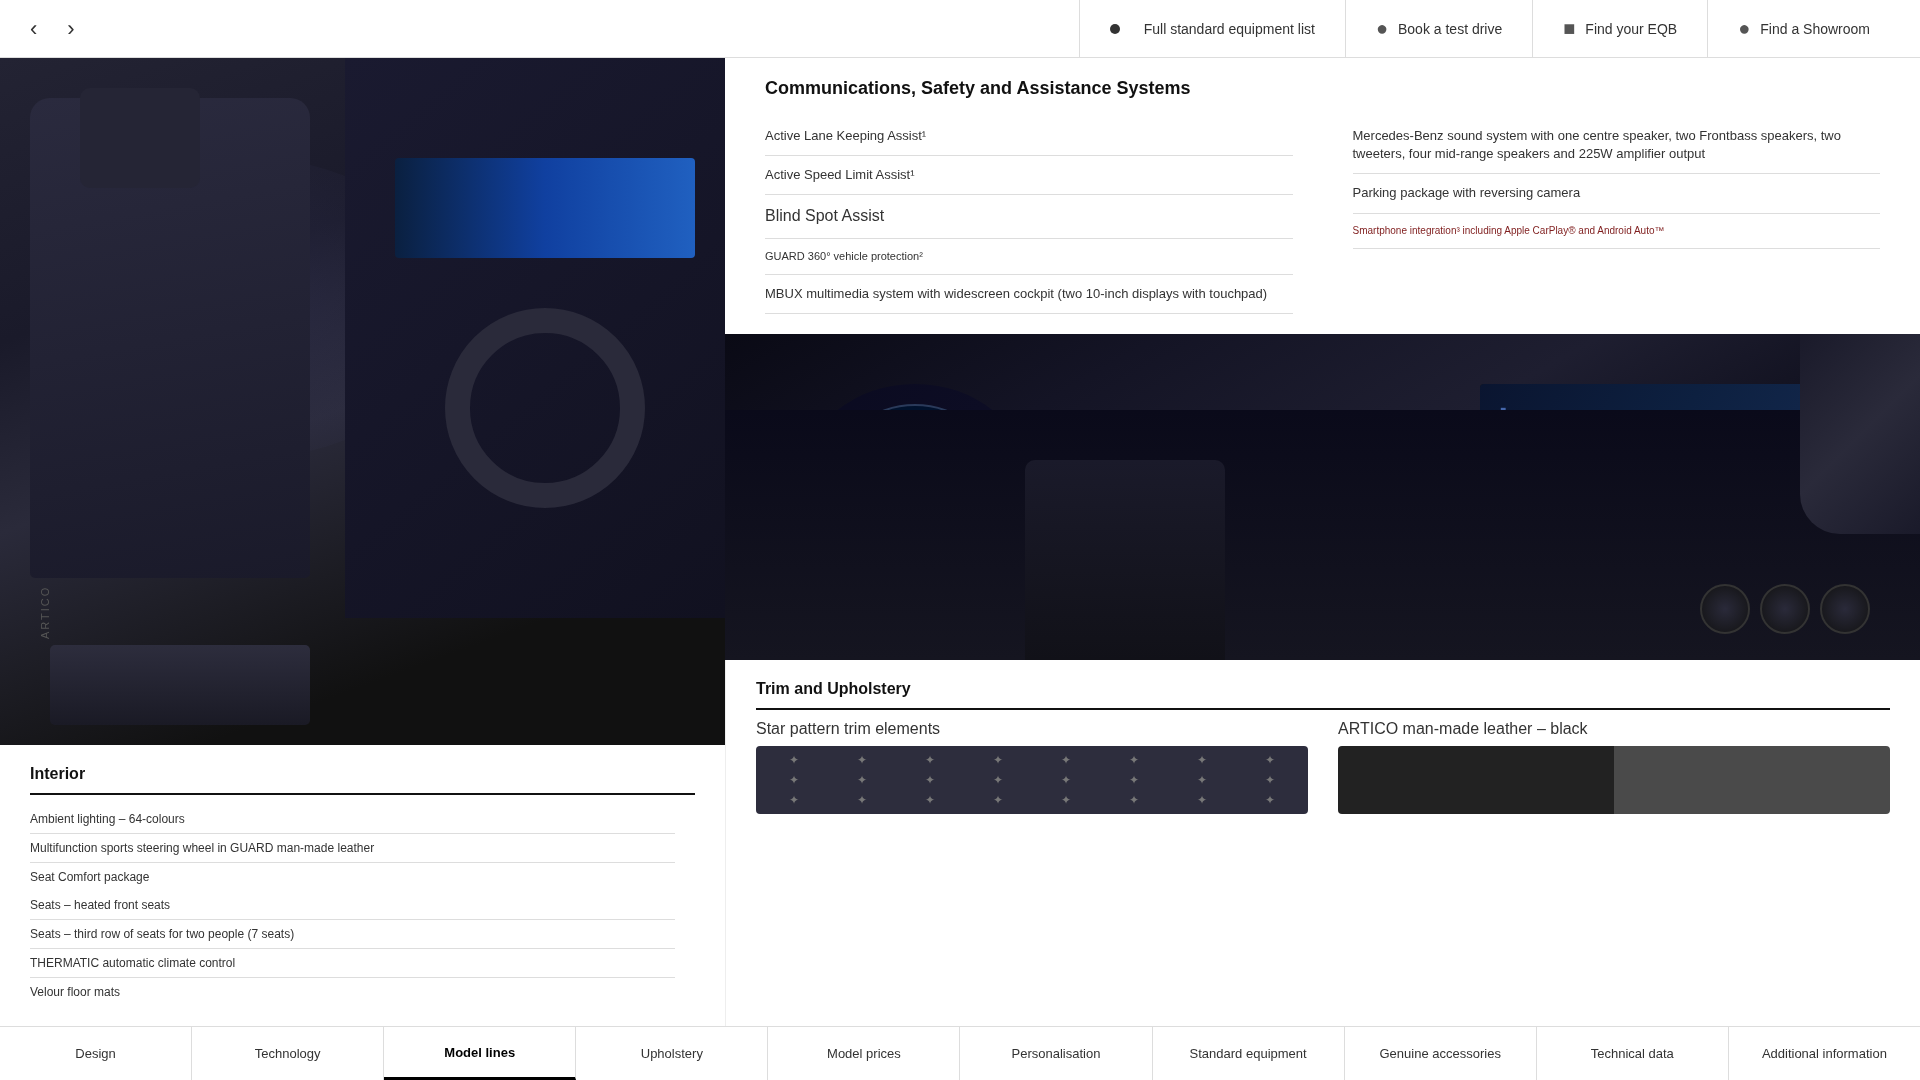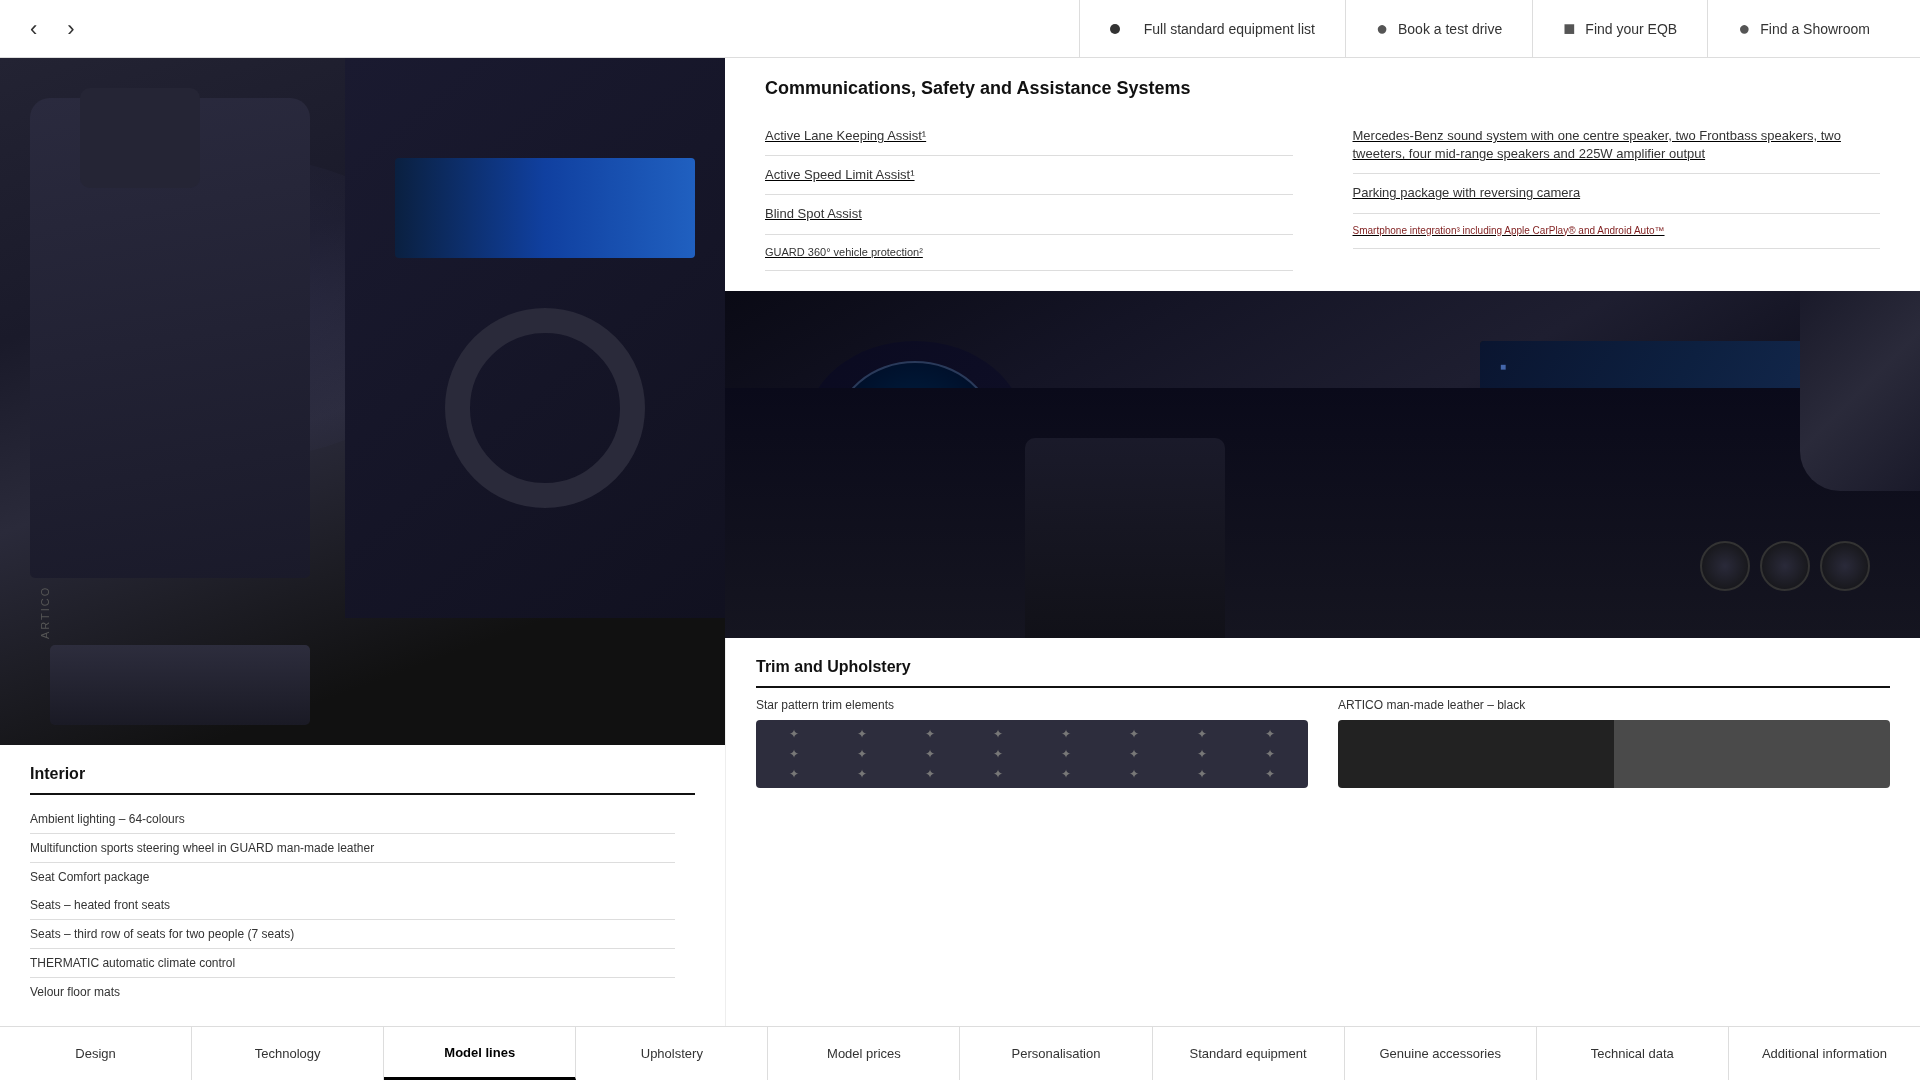--- a/index.html
+++ b/index.html
@@ -164,21 +164,20 @@
     }
 
     
     .info-section {
       padding: 20px 40px;
       background: #fff;
     }
     .info-cols {
       display: flex;
       gap: 60px;
-      text-decoration: underline;
     }
     .info-col { flex: 1; }
     .info-title {
       font-size: 18px;
       font-weight: bold;
       color: #111;
       margin-bottom: 18px;
     }
     .bottom-left {
       width: 725px;
@@ -215,21 +214,21 @@
     }
     .list-item:last-child { border-bottom: none; }
 
     .trim-grid {
       display: flex;
       gap: 30px;
       margin-top: 10px;
     }
     .trim-item { flex: 1; }
     .trim-label {
-      font-size: 12px;
+      font-size: 16px;
       color: #333;
       margin-bottom: 8px;
     }
     .trim-img {
       height: 68px;
       border-radius: 4px;
       overflow: hidden;
     }
     .stars-bg {
       width: 100%;
@@ -328,22 +327,23 @@
 
   <div class="right-column">
 
     <div class="info-section">
       <div class="info-title">Communications, Safety and Assistance Systems</div>
       <div class="info-cols">
         <div class="info-col">
           <ul class="feature-list">
             <li class="feature-list" style="padding: 10px 0px; border-bottom: 1px solid rgb(221, 221, 221); font-size: 13px; color: rgb(51, 51, 51); line-height: 1.4; list-style: none;">Active Lane Keeping Assist¹</li>
             <li class="feature-list" style="padding: 10px 0px; border-bottom: 1px solid rgb(221, 221, 221); font-size: 13px; color: rgb(51, 51, 51); line-height: 1.4; list-style: none;">Active Speed Limit Assist¹</li>
-            <li class="feature-list" style="padding: 10px 0px; border-bottom: 1px solid rgb(221, 221, 221); font-size: 13px; color: rgb(51, 51, 51); line-height: 1.4; list-style: none;">Blind Spot Assist</li>
+            <li class="feature-list" style="padding: 10px 0px; border-bottom: 1px solid rgb(221, 221, 221); font-size: 16px; color: rgb(51, 51, 51); line-height: 1.4; list-style: none;">Blind Spot Assist</li>
             <li class="feature-list" style="padding: 10px 0px; border-bottom: 1px solid rgb(221, 221, 221); font-size: 11px; color: rgb(51, 51, 51); line-height: 1.4; list-style: none;">GUARD 360° vehicle protection²</li>
+            <li class="feature-list" style="padding: 10px 0px; border-bottom: 1px solid rgb(221, 221, 221); font-size: 13px; color: rgb(51, 51, 51); line-height: 1.4; list-style: none;">MBUX multimedia system with widescreen cockpit (two 10-inch displays with touchpad)</li>
           </ul>
         </div>
         <div class="info-col">
           <ul class="feature-list">
             <li class="feature-list" style="padding: 10px 0px; border-bottom: 1px solid rgb(221, 221, 221); font-size: 13px; color: rgb(51, 51, 51); line-height: 1.4; list-style: none;">Mercedes-Benz sound system with one centre speaker, two Frontbass speakers, two tweeters, four mid-range speakers and 225W amplifier output</li>
             <li class="feature-list" style="padding: 10px 0px; border-bottom: 1px solid rgb(221, 221, 221); font-size: 13px; color: rgb(51, 51, 51); line-height: 1.4; list-style: none;">Parking package with reversing camera</li>
             <li class="feature-list" style="padding: 10px 0px; border-bottom: 1px solid rgb(221, 221, 221); font-size: 10px; color: #7f1d1d; line-height: 1.4; list-style: none;">Smartphone integration³ including Apple CarPlay® and Android Auto™</li>
           </ul>
         </div>
       </div>

